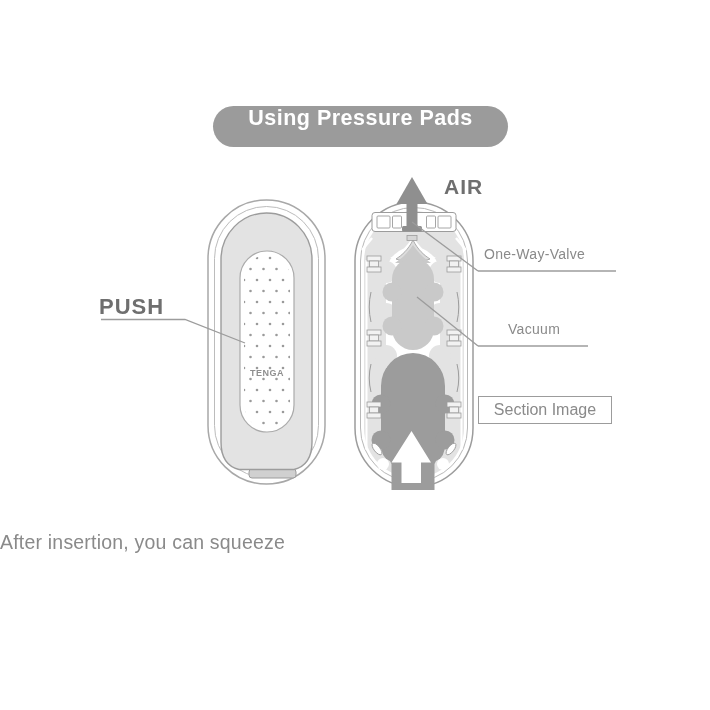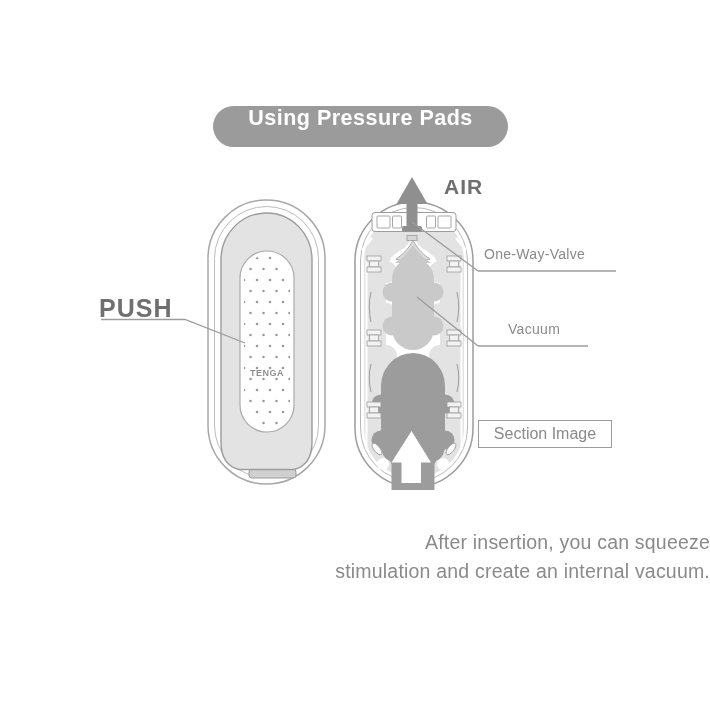--- a/index.html
+++ b/index.html
@@ -9,35 +9,35 @@
   }
   .abs{position:absolute;}
   .title-pill{
     left:213px;top:106px;width:295px;height:41px;border-radius:21px;
     background:#9b9b9b;display:flex;align-items:flex-start;justify-content:center;
   }
   .title-pill span{
     color:#fff;font-size:21.5px;font-weight:bold;letter-spacing:0.5px;
   }
   .push-label{
-    left:99px;top:294px;font-size:25px;font-weight:bold;color:#6f6f6f;letter-spacing:1px;
+    left:99px;top:294px;font-size:22px;font-weight:bold;color:#6f6f6f;letter-spacing:1px;
   }
   .air-label{
     left:431px;top:175px;font-size:21px;font-weight:bold;color:#6f6f6f;letter-spacing:1px;margin-left:13px;
   }
   .callout{font-size:14px;color:#8a8a8a;letter-spacing:0.3px;}
   .owv-label{left:484px;top:246px;}
   .vacuum-label{left:508px;top:321px;}
   .section-caption{
     left:478px;top:396px;width:132px;height:26px;line-height:26px;text-align:center;
-    border:1.3px solid #9c9c9c;font-size:16px;color:#8a8a8a;background:#fff;margin-top:24px;
+    border:1.3px solid #9c9c9c;font-size:16px;color:#8a8a8a;background:#fff;
   }
   .description{
-    left:0;right:0;top:528px;text-align:right;
-    font-size:19.5px;line-height:28.5px;color:#8a8a8a;letter-spacing:0.2px;margin-left:12px;
+    left:0;right:0;top:528px;text-align:left;
+    font-size:19.5px;line-height:28.5px;color:#8a8a8a;letter-spacing:0.2px;
   }
   svg{position:absolute;left:0;top:0;}
 </style>
 </head>
 <body>
 
 <div class="canvas">
 
   <div class="abs title-pill">
     <span>Using Pressure Pads</span>
@@ -166,16 +166,15 @@
   </svg>
 
   <div class="abs push-label">PUSH</div>
   <div class="abs air-label">AIR</div>
   <div class="abs callout owv-label">One-Way-Valve</div>
   <div class="abs callout vacuum-label">Vacuum</div>
   <div class="abs section-caption">Section Image</div>
 
   <div class="abs description">
     <div>After insertion, you can squeeze</div>
-    <div>stimulation and create an internal vacuum.</div>
   </div>
 
 </div>
 
 </body></html>

